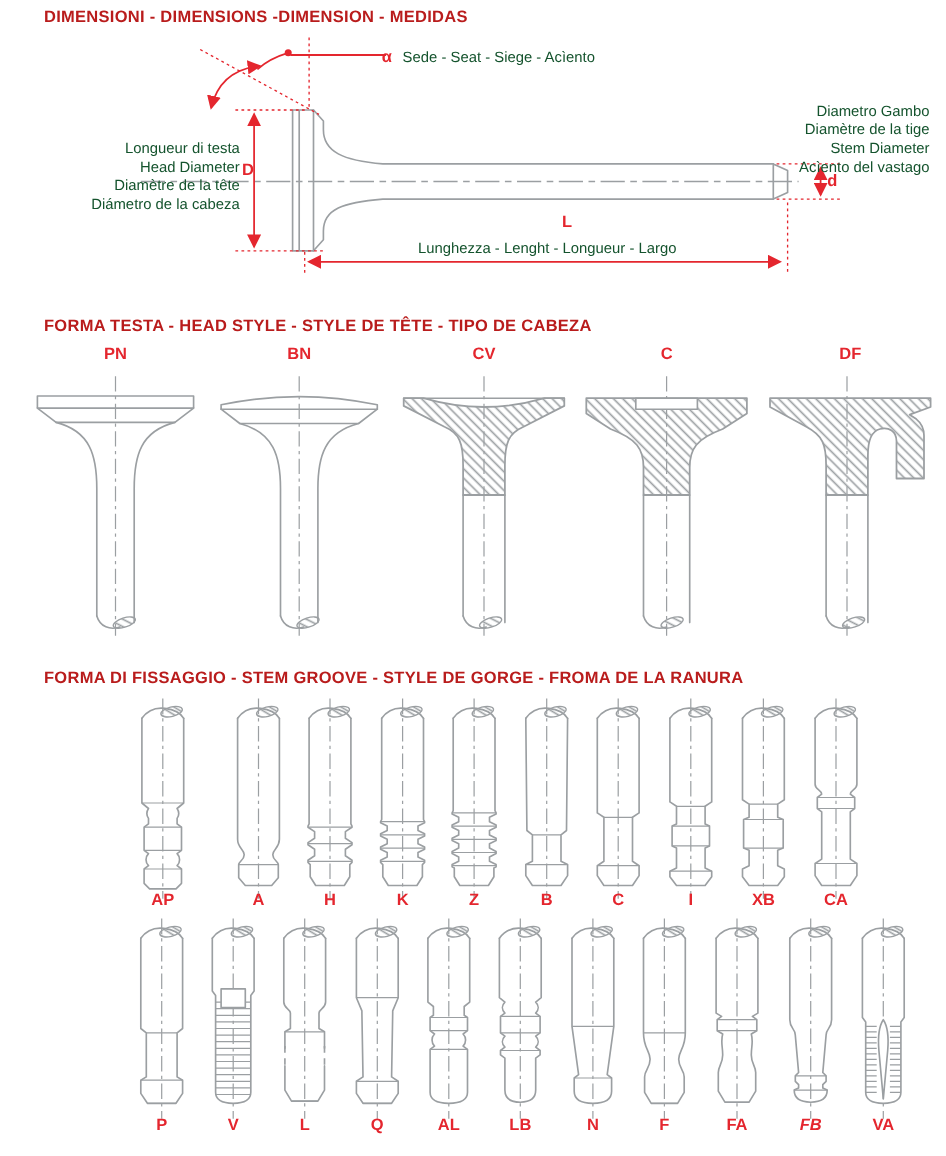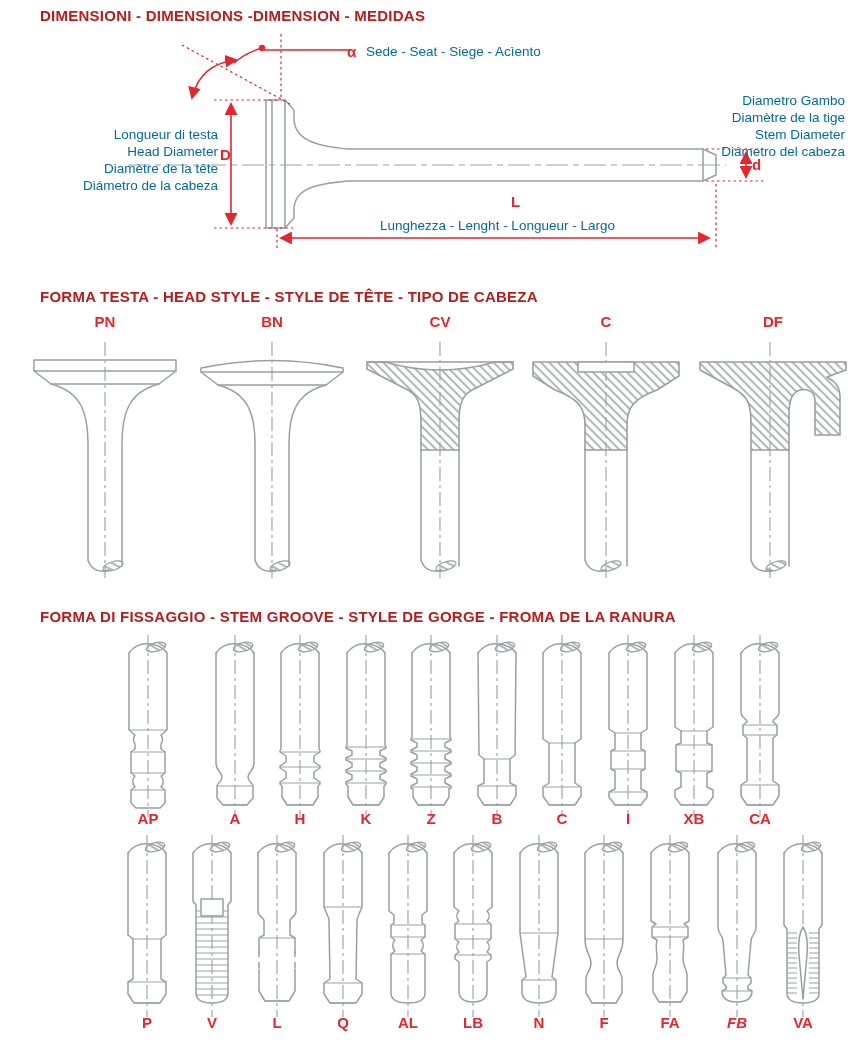--- a/index.html
+++ b/index.html
@@ -1,21 +1,21 @@
 <!DOCTYPE html>
 <html><head>
 <meta charset="utf-8">
 <style>
   html,body{margin:0;padding:0;background:#fff;}
   .page{position:relative;width:860px;height:1051px;background:#ffffff;
         font-family:"Liberation Sans",sans-serif;overflow:hidden;}
   .abs{position:absolute;}
   .sec-title{position:absolute;font-size:15px;font-weight:700;color:#b91c1c;
              letter-spacing:.25px;white-space:nowrap;}
-  .lbl{position:absolute;font-size:13.5px;color:#0369a1;white-space:nowrap;}
+  .lbl{position:absolute;font-size:13.5px;color:#14532d;white-space:nowrap;}
   .sym{position:absolute;font-size:15px;font-weight:700;color:#e4262e;}
   .rblock{line-height:17px;}
   .tr{text-align:right;}
   .tc{text-align:center;}
   .code{position:absolute;width:64px;font-size:15px;font-weight:700;color:#e4262e;text-align:center;}
   .hcode{position:absolute;width:80px;font-size:15px;font-weight:700;color:#e4262e;text-align:center;}
   svg.abs{overflow:visible;}
   .g{stroke:#9b9fa2;fill:none;stroke-width:1.5;stroke-linejoin:round;stroke-linecap:round;}
   .gthin{stroke:#9b9fa2;fill:none;stroke-width:1.1;}
   .gf{stroke:#9b9fa2;fill:#ffffff;stroke-width:1.5;stroke-linejoin:round;}
@@ -80,21 +80,21 @@
     <div>Head Diameter</div>
     <div>Diamètre de la tête</div>
     <div>Diámetro de la cabeza</div>
   </div>
   <div class="sym" style="left:220px;top:146px;">D</div>
 
   <div class="lbl rblock tr" style="left:595px;top:92px;width:250px;">
     <div>Diametro Gambo</div>
     <div>Diamètre de la tige</div>
     <div>Stem Diameter</div>
-    <div>Diámetro del cabeza</div>
+    <div>Acìento del vastago</div>
   </div>
   <div class="sym" style="left:752px;top:156px;">d</div>
 
   <div class="sym" style="left:511px;top:193px;">L</div>
   <div class="lbl tc" style="left:345px;top:218px;width:305px;">Lunghezza - Lenght - Longueur - Largo</div>
 
   <div class="sec-title" style="left:40px;top:288px;">FORMA TESTA - HEAD STYLE - STYLE DE TÊTE - TIPO DE CABEZA</div>
 
   <div class="hcode" style="left:65px;top:313px;">PN</div>
   <div class="hcode" style="left:232px;top:313px;">BN</div>

